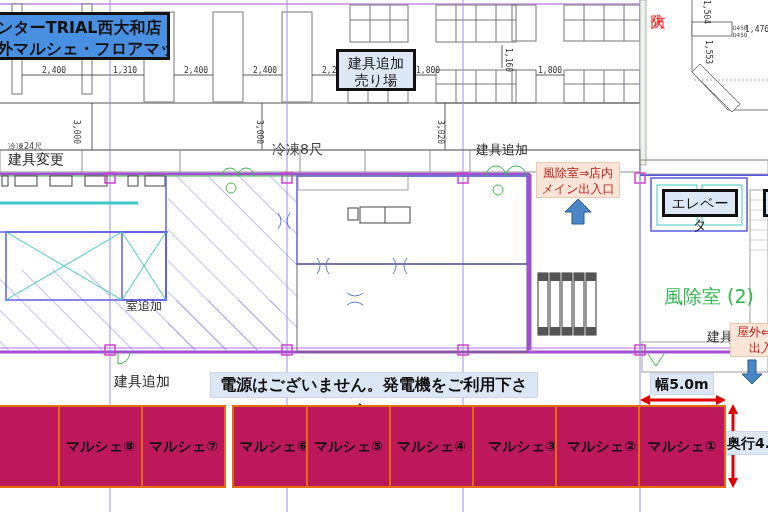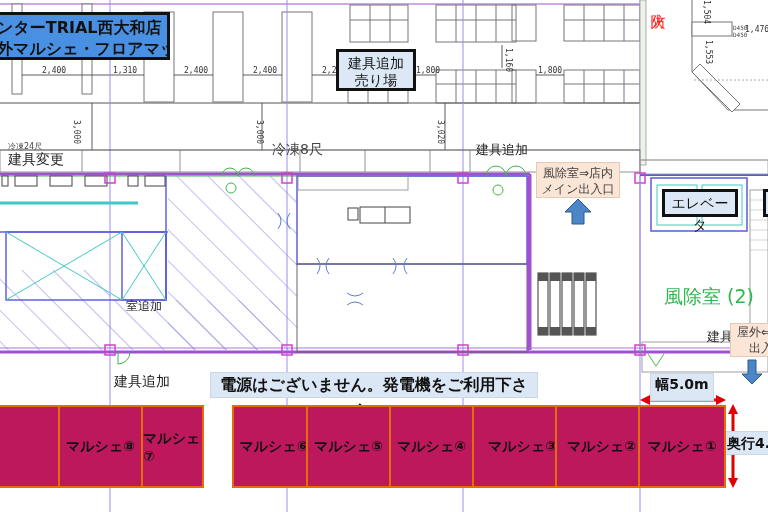--- a/index.html
+++ b/index.html
@@ -1,21 +1,21 @@
 <!DOCTYPE html>
 <html><head>
 <meta charset="utf-8">
 <style>
   html,body{margin:0;padding:0;}
   body{width:768px;height:512px;overflow:hidden;background:#ffffff;position:relative;font-family:"DejaVu Sans","Liberation Sans",sans-serif;}
   .abs{position:absolute;}
   svg.plan{position:absolute;left:0;top:0;}
   .title-box{left:-6px;top:12px;width:176px;height:48px;background:#4a90e2;border:3px solid #111;box-sizing:border-box;color:#111;font-weight:bold;font-size:16px;line-height:21px;padding:2px 0 0 0;white-space:nowrap;overflow:hidden;}
   .label-box{border:3px solid #111;background:#dce8f5;color:#111;text-align:center;box-sizing:border-box;font-size:14px;line-height:17px;}
-  .peach{background:#fbe5d6;border:1px solid #e8c9b5;color:#404040;text-align:center;font-size:12px;line-height:16px;box-sizing:border-box;}
+  .peach{background:#fbe5d6;border:1px solid #e8c9b5;color:#b91c1c;text-align:center;font-size:12px;line-height:16px;box-sizing:border-box;}
   .note{background:#dbe7f4;border:1px solid #c9d7e8;color:#111;font-size:16px;font-weight:bold;text-align:center;box-sizing:border-box;}
   .stall{position:absolute;top:405px;height:83px;background:#be185d;border:2px solid #e46c0a;box-sizing:border-box;display:flex;align-items:center;justify-content:center;font-size:14px;font-weight:bold;color:#111;}
   .small{font-size:6px;color:#444;font-family:"DejaVu Sans Mono",monospace;}
   .dim{font-size:8px;color:#333;font-family:"DejaVu Sans Mono",monospace;}
   .cad-label{font-size:13px;color:#222;}
   .green-label{font-size:19px;color:#2db84a;}
   .red-vert{writing-mode:vertical-rl;color:#ff2020;font-size:15px;}
 </style>
 </head>
 <body>
@@ -285,27 +285,27 @@
 <div class="abs green-label" style="left:664px;top:284px;">風除室 (2)</div>
 
 <div class="abs peach" style="left:730px;top:323px;width:44px;height:34px;text-align:left;padding-left:6px;">
   <div>屋外⇐</div>
   <div style="padding-left:12px;">出入</div>
 </div>
 <div class="abs" style="left:742px;top:360px;width:20px;height:24px;"></div>
 
 <div class="abs note" style="left:210px;top:372px;width:328px;height:26px;line-height:24px;">電源はございません。発電機をご利用下さい。</div>
 
-<div class="abs note" style="left:650px;top:373px;width:64px;height:28px;line-height:20px;font-size:14px;">幅5.0m</div>
+<div class="abs note" style="left:650px;top:373px;width:64px;height:22px;line-height:20px;font-size:14px;">幅5.0m</div>
 <div class="abs" style="left:640px;top:394px;width:86px;height:12px;"></div>
 
 <div class="abs note" style="left:722px;top:431px;width:50px;height:24px;line-height:22px;font-size:14px;text-align:left;padding-left:4px;">奥行4.</div>
 <div class="abs" style="left:727px;top:404px;width:12px;height:84px;"></div>
 
 <div class="stall" style="left:-4px;width:64px;"></div>
 <div class="stall" style="left:58px;width:85px;">マルシェ⑧</div>
-<div class="stall" style="left:141px;width:63px;">マルシェ⑦</div>
+<div class="stall" style="left:141px;width:85px;">マルシェ⑦</div>
 <div class="stall" style="left:224px;width:84px;margin-left:8px;">マルシェ⑥</div>
 <div class="stall" style="left:306px;width:85px;">マルシェ⑤</div>
 <div class="stall" style="left:389px;width:85px;">マルシェ④</div>
 <div class="stall" style="left:472px;width:101px;">マルシェ③</div>
 <div class="stall" style="left:555px;width:85px;padding-left:8px;">マルシェ②</div>
 <div class="stall" style="left:638px;width:88px;">マルシェ①</div>
 
 </body></html>

